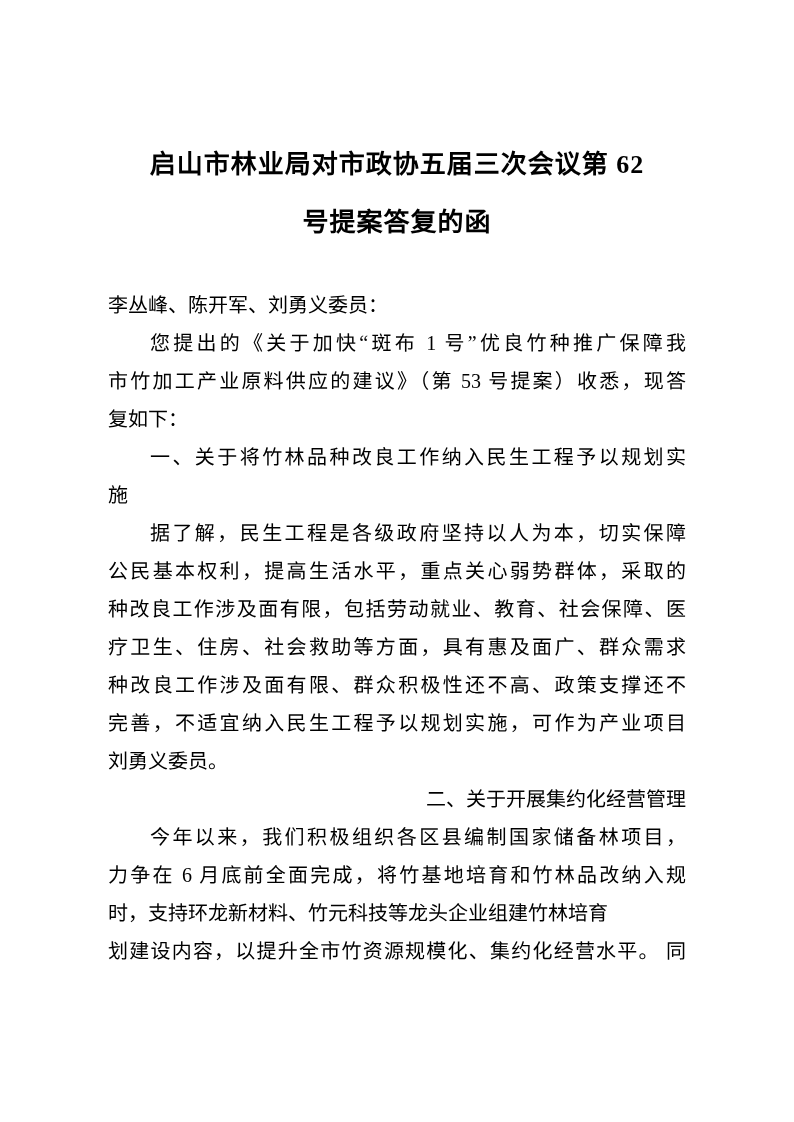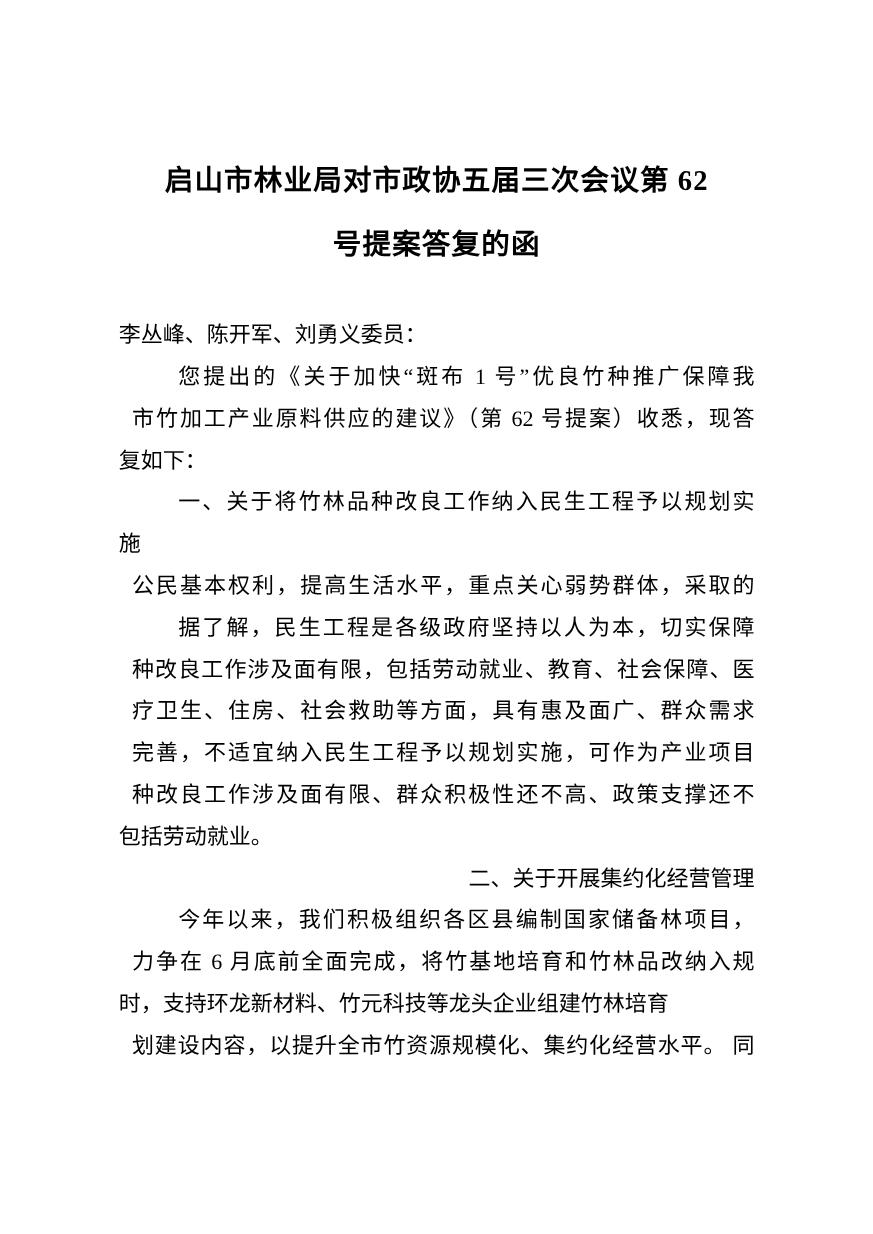--- a/index.html
+++ b/index.html
@@ -41,49 +41,48 @@
     line-height: 38px;
   }
   .text-line {
     height: 38px;
     overflow: hidden;
     text-align: left;
   }
   .text-line.stretch {
     text-align: justify;
     text-align-last: justify;
-    margin-left: 12px;
   }
   .text-line.indent {
     text-indent: 42px;
     text-align: right;
   }
 </style>
 </head>
 <body>
 
 <div class="page">
   <h1 class="doc-title">
     <div class="title-line">启山市林业局对市政协五届三次会议第 62</div>
     <div class="title-line">号提案答复的函</div>
   </h1>
 
   <div class="doc-body" id="doc-body">
       <div class="text-line">李丛峰、陈开军、刘勇义委员：</div>
       <div class="text-line stretch indent">您提出的《关于加快“斑布 1 号”优良竹种推广保障我</div>
-      <div class="text-line stretch">市竹加工产业原料供应的建议》（第 62 号提案）收悉，现答</div>
+      <div class="text-line stretch">市竹加工产业原料供应的建议》（第 53 号提案）收悉，现答</div>
       <div class="text-line">复如下：</div>
       <div class="text-line stretch indent">一、关于将竹林品种改良工作纳入民生工程予以规划实</div>
       <div class="text-line">施</div>
+      <div class="text-line stretch indent">据了解，民生工程是各级政府坚持以人为本，切实保障</div>
       <div class="text-line stretch">公民基本权利，提高生活水平，重点关心弱势群体，采取的</div>
-      <div class="text-line stretch indent">据了解，民生工程是各级政府坚持以人为本，切实保障</div>
       <div class="text-line stretch">种改良工作涉及面有限，包括劳动就业、教育、社会保障、医</div>
       <div class="text-line stretch">疗卫生、住房、社会救助等方面，具有惠及面广、群众需求</div>
+      <div class="text-line stretch">种改良工作涉及面有限、群众积极性还不高、政策支撑还不</div>
       <div class="text-line stretch">完善，不适宜纳入民生工程予以规划实施，可作为产业项目</div>
-      <div class="text-line stretch">种改良工作涉及面有限、群众积极性还不高、政策支撑还不</div>
-      <div class="text-line">包括劳动就业。</div>
+      <div class="text-line">刘勇义委员。</div>
       <div class="text-line indent">二、关于开展集约化经营管理</div>
       <div class="text-line stretch indent">今年以来，我们积极组织各区县编制国家储备林项目，</div>
       <div class="text-line stretch">力争在 6 月底前全面完成，将竹基地培育和竹林品改纳入规</div>
       <div class="text-line">时，支持环龙新材料、竹元科技等龙头企业组建竹林培育</div>
       <div class="text-line stretch">划建设内容，以提升全市竹资源规模化、集约化经营水平。 同</div>
     </div>
 </div>
 
 </body></html>

